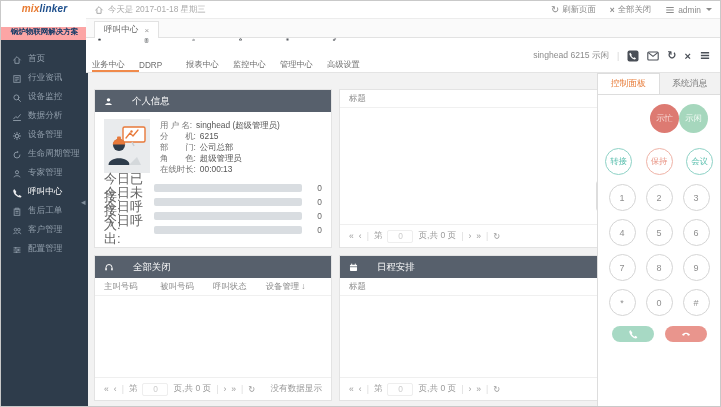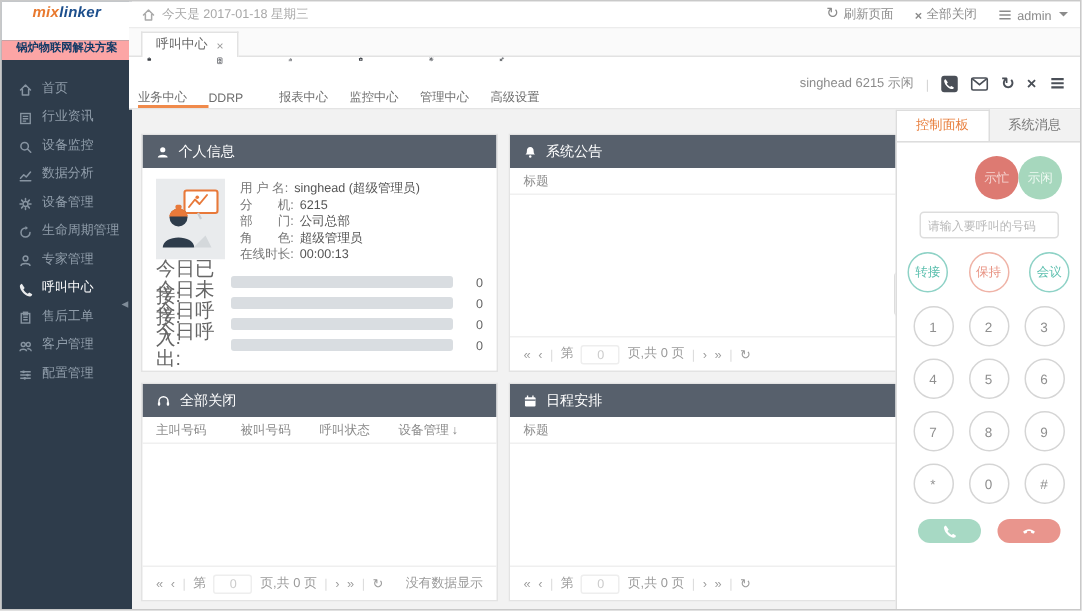--- a/index.html
+++ b/index.html
@@ -42,21 +42,21 @@
   .tool .ic{color:#3b3f45}
   .agent{position:absolute;right:9px;top:0;height:35px;display:flex;align-items:center;gap:8px;color:#8b8b8b;font-size:8.6px}
   .agent .sep{color:#d5d5d5}
   .agent .aic{color:#4a4f57;cursor:pointer;display:flex;align-items:center}
   .agent .rot{font-size:11px;font-weight:bold;color:#4a4f57}
 
   
   .content{position:absolute;left:85px;right:109px;top:72px;bottom:0;padding:16px 8px 0 8px}
   .grid{display:grid;grid-template-columns:238px 1fr;grid-template-rows:159px 146px;gap:7px}
   .panel{background:#fff;border:1px solid #e3e3e3;display:flex;flex-direction:column;overflow:hidden}
-  .phead{height:22px;flex:0 0 22px;background:#57606c;color:#fff;display:flex;align-items:center;gap:6px;padding:0 9px;font-size:9.4px}
+  .phead{height:22px;flex:0 0 22px;background:#57606c;color:#fff;display:flex;align-items:center;gap:19px;padding:0 9px;font-size:9.4px}
   .pcols{height:18px;flex:0 0 18px;display:flex;align-items:center;padding:0 9px;color:#8a8a8a;font-size:8.4px;border-bottom:1px solid #f0f0f0}
   .pbody{flex:1;background:#fff}
   .pfoot{height:23px;flex:0 0 23px;border-top:1px solid #efefef;display:flex;align-items:center;gap:5px;padding:0 9px;color:#9b9b9b;font-size:8.6px}
   .pg{cursor:pointer;color:#9b9b9b}
   .pgsep{color:#dcdcdc}
   .pginput{width:26px;height:13px;border:1px solid #eee;border-radius:2px;text-align:center;color:#ccc;font-size:8.4px;outline:none}
   .pfoot .grow{flex:1}
   .empty-note{color:#9b9b9b}
 
   
@@ -370,27 +370,20 @@
             <div class="stat">
                 <span class="lab">今日呼出:</span>
                 <span class="bar"></span>
                 <span class="val">0</span>
               </div>
           </div>
         </div>
       </section>
 
       <section class="panel">
-        <header class="phead">
-          <svg width="9" height="9" viewBox="0 0 12 12" fill="currentColor">
-              <path d="M6 1.3c2 0 3 1.5 3 3.5 0 2 .7 2.7 1.2 3.2H1.8C2.3 7.5 3 6.8 3 4.8c0-2 1-3.5 3-3.5z"></path>
-              <circle cx="6" cy="9.8" r="1.1"></circle>
-            </svg>
-          <span>系统公告</span>
-        </header>
         <div class="pcols">
             <span>标题</span>
           </div>
         <div class="pbody"></div>
         <footer class="pfoot">
           <span class="pg">«</span>
           <span class="pg">‹</span>
           <span class="pgsep">|</span>
           <span>第</span>
           <input class="pginput" value="0" style="">
@@ -470,21 +463,20 @@
 
   <aside class="rpanel">
     <div class="ctabs">
       <div class="ctab active">控制面板</div>
       <div class="ctab">系统消息</div>
     </div>
     <div class="statusrow">
       <div class="rbtn busy">示忙</div>
       <div class="rbtn idle">示闲</div>
     </div>
-    <input class="callinput" placeholder="请输入要呼叫的号码" style="">
     <div class="actions">
       <div class="obtn teal">转接</div>
       <div class="obtn salmon">保持</div>
       <div class="obtn teal">会议</div>
     </div>
     <div class="dialpad">
       <div class="key">1</div>
       <div class="key">2</div>
       <div class="key">3</div>
       <div class="key">4</div>

